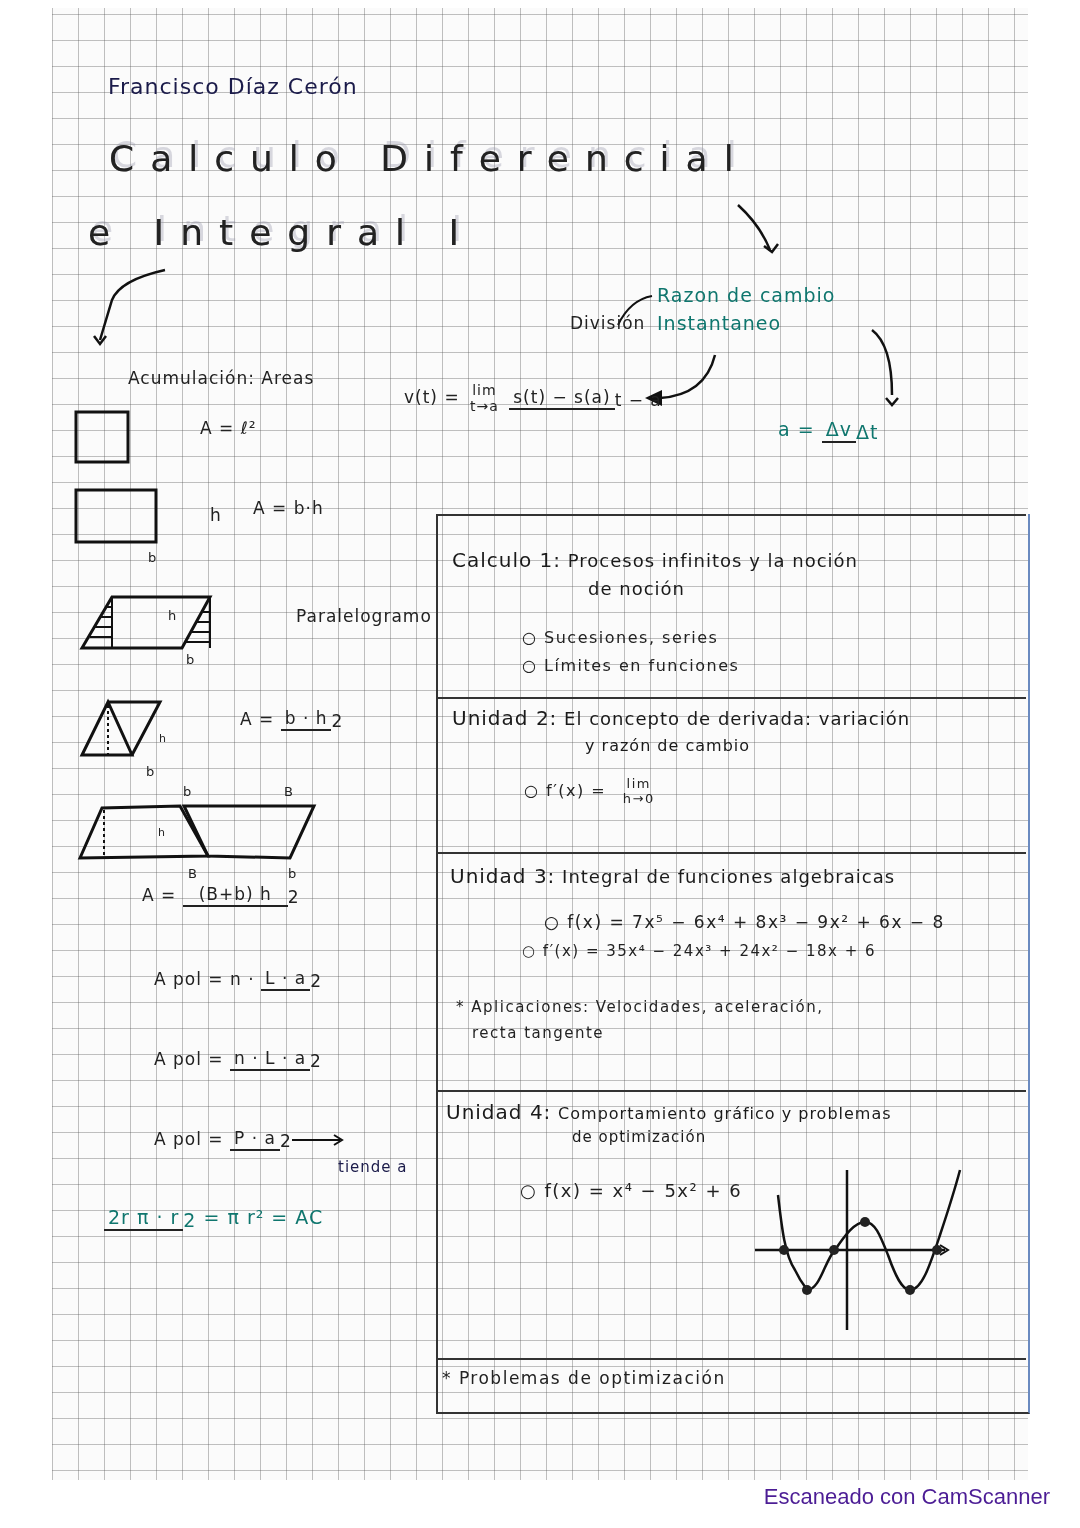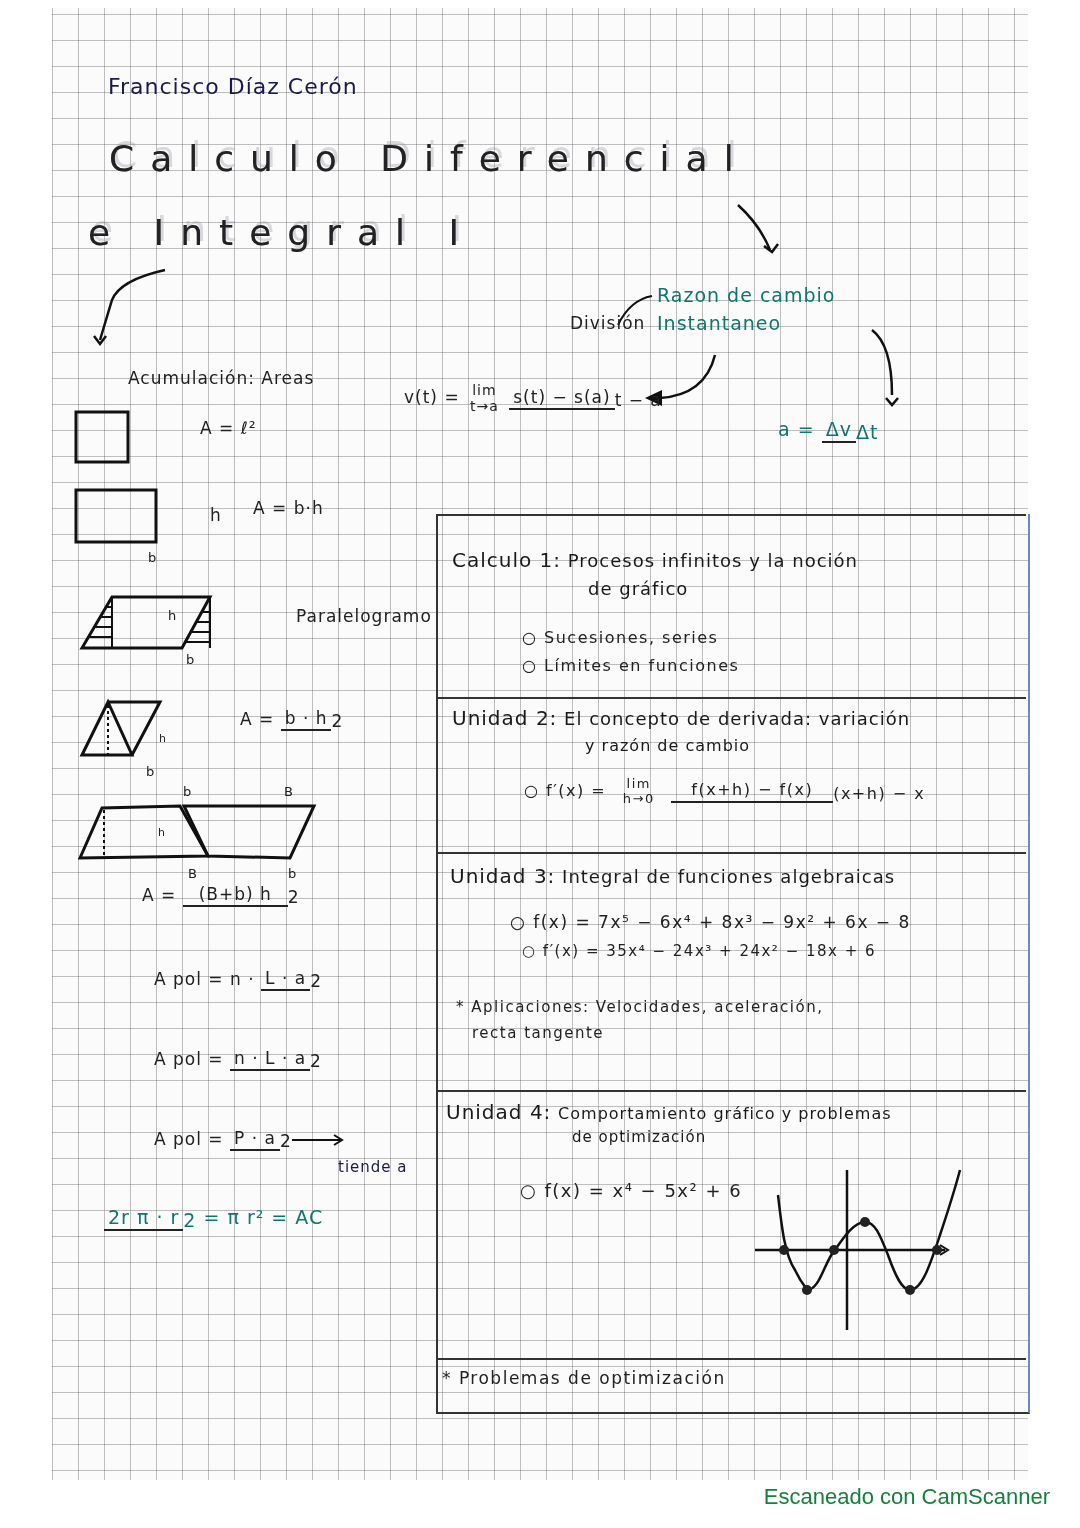--- a/index.html
+++ b/index.html
@@ -27,21 +27,21 @@
   .t2 { left: 88px; top: 212px; }
   .small { font-size: 17px; color: #222; letter-spacing: 1px; margin-left: 48px; }
   .med { font-size: 19px; color: #0f766e; letter-spacing: 1px; }
   .frac { display: inline-flex; flex-direction: row; align-items: flex-end; vertical-align: middle; }
   .frac .num { border-bottom: 2px solid #222; padding: 0 4px 1px; }
   .frac .den { padding-top: 1px; }
   .unit-box { position: absolute; left: 438px; width: 588px; border-top: 2px solid #333; }
   .unit-head { font-size: 18px; letter-spacing: 1px; color: #1a1a1a; }
   .unit-head .lbl { font-size: 20px; }
   .sub { font-size: 16px; letter-spacing: 1.5px; color: #222; }
-  .watermark { right: 30px; top: 1484px; font-family: "Liberation Sans", sans-serif; font-size: 22px; color: #15803d; }
+  .watermark { right: 30px; top: 1484px; font-family: "Liberation Sans", sans-serif; font-size: 22px; color: #4c1d95; }
   svg { position: absolute; overflow: visible; }
 </style>
 </head>
 <body>
 
 <div class="page"></div>
 
 <div class="abs author hw">Francisco Díaz Cerón</div>
 <div class="abs title t1">Calculo Diferencial</div>
 <div class="abs title t2">e Integral I</div>
@@ -186,46 +186,42 @@
 <div class="unit-box" style="top:514px"></div>
 <div class="unit-box" style="top:697px"></div>
 <div class="unit-box" style="top:852px"></div>
 <div class="unit-box" style="top:1090px"></div>
 <div class="unit-box" style="top:1358px"></div>
 
 <div class="abs unit-head" style="left:452px;top:548px">
   <span class="lbl">Calculo 1:</span>
   <span>Procesos infinitos y la noción</span>
 </div>
-<div class="abs unit-head" style="left:588px;top:578px">de gráfico</div>
+<div class="abs unit-head" style="left:588px;top:578px">de noción</div>
 <div class="abs sub" style="left:522px;top:628px">○ <span>Sucesiones, series</span></div>
 <div class="abs sub" style="left:522px;top:656px">○ <span>Límites en funciones</span></div>
 
 <div class="abs unit-head" style="left:452px;top:706px">
   <span class="lbl">Unidad 2:</span>
   <span>El concepto de derivada: variación</span>
 </div>
 <div class="abs unit-head" style="left:585px;top:736px;font-size:16px">y razón de cambio</div>
 <div class="abs sub" style="left:524px;top:776px">
   ○ <span>f′(x) =</span>
   <span style="display:inline-flex;flex-direction:column;align-items:center;vertical-align:middle;font-size:13px;margin:0 10px">
     <span>lim</span>
     <span>h→0</span>
   </span>
-  <span class="frac">
-    <span class="num" style="padding:0 20px 2px">f(x+h) − f(x)</span>
-    <span class="den">(x+h) − x</span>
-  </span>
 </div>
 
 <div class="abs unit-head" style="left:450px;top:864px">
   <span class="lbl">Unidad 3:</span>
   <span>Integral de funciones algebraicas</span>
 </div>
-<div class="abs sub" style="left:510px;top:912px;font-size:17px">○ <span>f(x) = 7x⁵ − 6x⁴ + 8x³ − 9x² + 6x − 8</span></div>
+<div class="abs sub" style="left:544px;top:912px;font-size:17px">○ <span>f(x) = 7x⁵ − 6x⁴ + 8x³ − 9x² + 6x − 8</span></div>
 <div class="abs sub" style="left:522px;top:942px;font-size:15px">○ <span>f′(x) = 35x⁴ − 24x³ + 24x² − 18x + 6</span></div>
 <div class="abs sub" style="left:456px;top:998px;font-size:15px">* Aplicaciones: Velocidades, aceleración,</div>
 <div class="abs sub" style="left:472px;top:1024px;font-size:15px">recta tangente</div>
 
 <div class="abs unit-head" style="left:446px;top:1100px">
   <span class="lbl">Unidad 4:</span>
   <span style="font-size:16px">Comportamiento gráfico y problemas</span>
 </div>
 <div class="abs unit-head" style="left:572px;top:1128px;font-size:15px">de optimización</div>
 <div class="abs sub" style="left:520px;top:1180px;font-size:18px">○ <span>f(x) = x⁴ − 5x² + 6</span></div>

